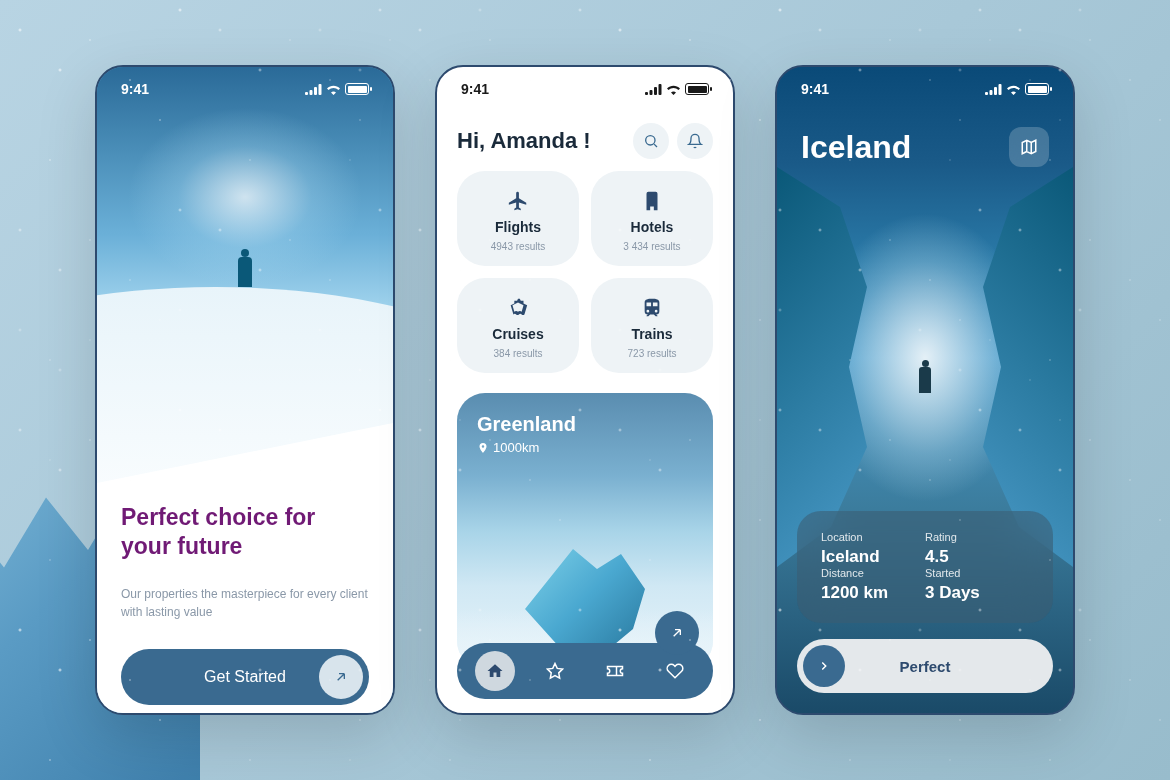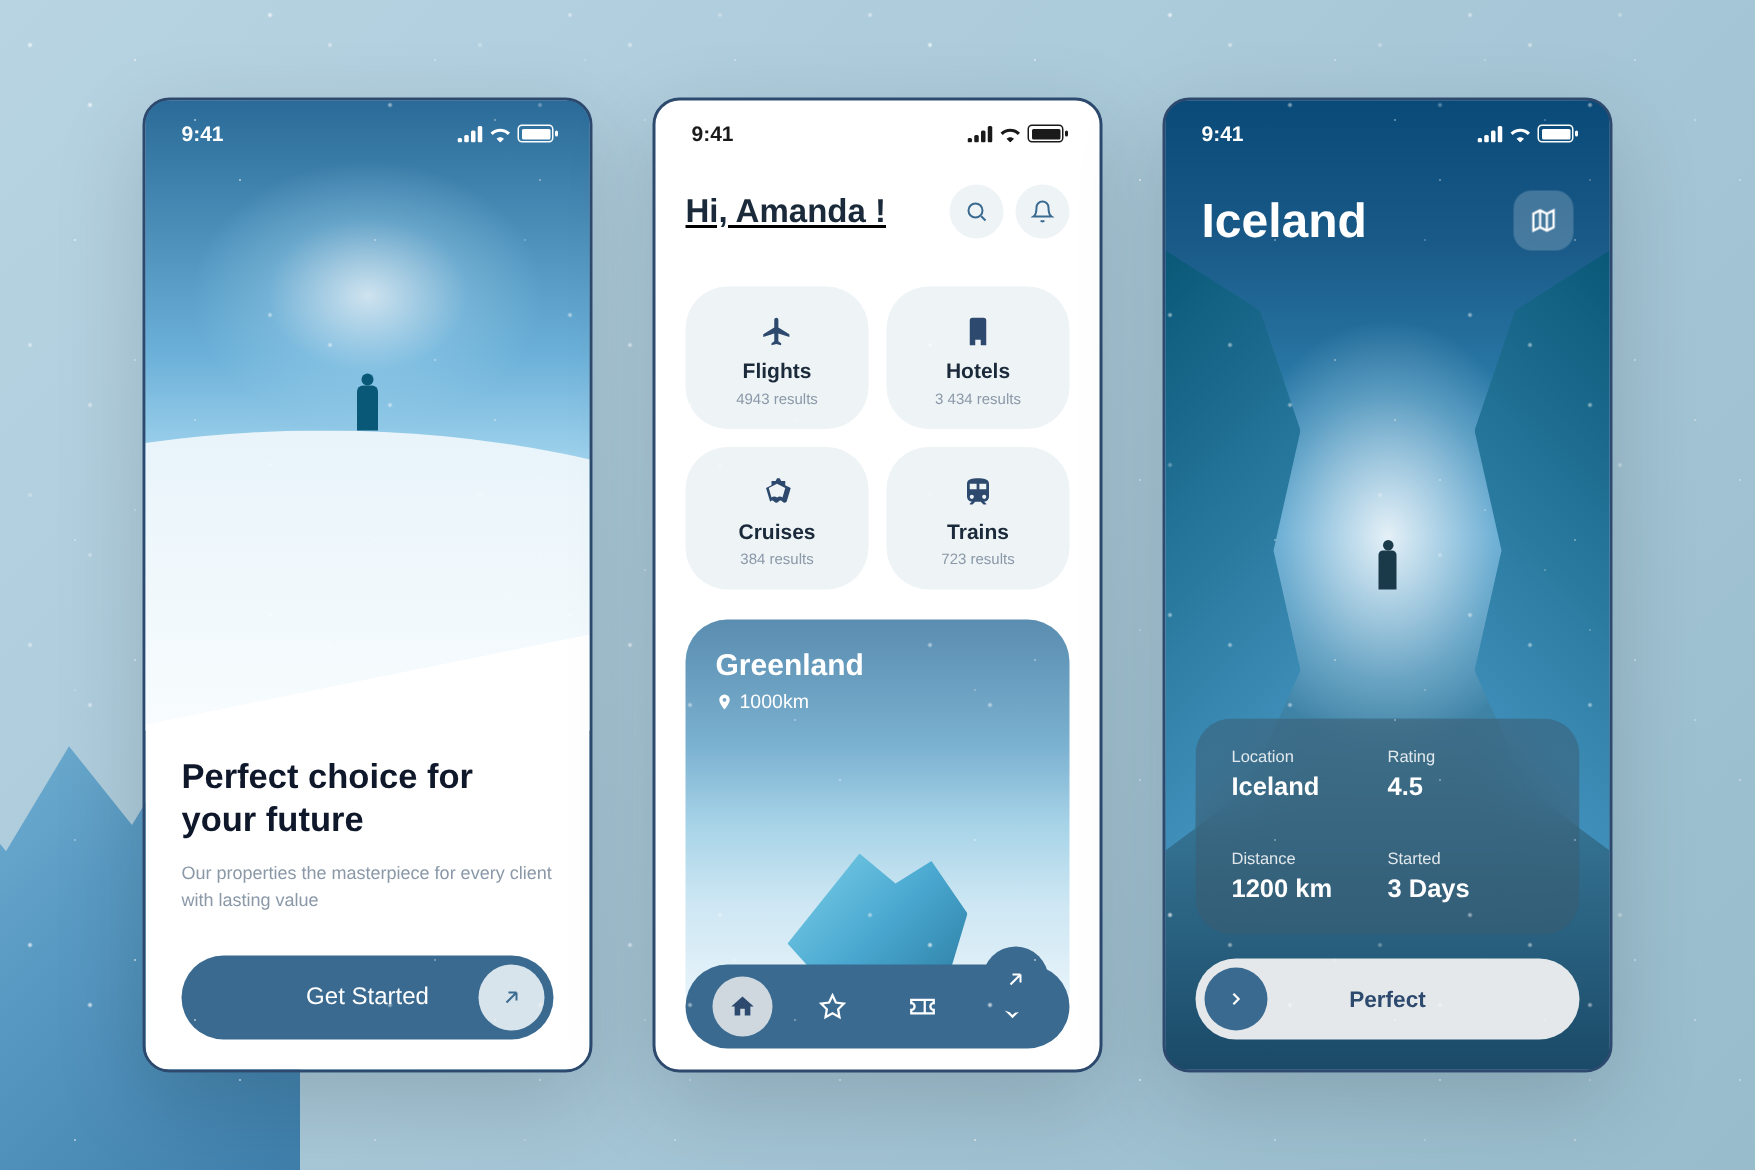--- a/index.html
+++ b/index.html
@@ -48,21 +48,21 @@
   background-size: 200px 200px;
   opacity: 0.6;
 }
 .snow::after {
   background-size: 300px 300px;
   opacity: 0.4;
 }
 .phone {
   width: 300px;
   height: 650px;
-  border-radius: 18px;
+  border-radius: 28px;
   border: 2px solid #2d4a6e;
   position: relative;
   overflow: hidden;
   z-index: 1;
   box-shadow: 0 20px 60px rgba(0,0,0,0.15);
 }
 .status-bar {
   position: absolute;
   top: 0;
   left: 0;
@@ -145,23 +145,23 @@
   left: 0;
   right: 0;
   height: 290px;
   background: white;
   clip-path: polygon(0 60px, 100% 0, 100% 100%, 0 100%);
   padding: 80px 24px 24px;
 }
 .onboard-title {
   font-size: 23px;
   font-weight: 700;
-  color: #0f172a;
+  color: #701a75;
   line-height: 1.25;
-  margin-bottom: 12px;
+  margin-bottom: 24px;
 }
 .onboard-sub {
   font-size: 12px;
   color: #8a98a8;
   line-height: 1.5;
   margin-bottom: 28px;
 }
 .cta-button {
   width: 100%;
   height: 56px;
@@ -188,22 +188,21 @@
   color: #3a6a90;
 }
 
 
 .phone-2 { background: white; }
 .home-content { padding: 56px 20px 0; height: 100%; }
 .home-header {
   display: flex;
   align-items: center;
   justify-content: space-between;
-  margin-bottom: 32px;
-  text-decoration: underline;
+  margin-bottom: 12px;
 }
 .greeting {
   font-size: 22px;
   font-weight: 700;
   color: #1a2a3a;
 }
 .header-icons { display: flex; gap: 8px; }
 .icon-btn {
   width: 36px;
   height: 36px;
@@ -391,21 +390,21 @@
   position: absolute;
   bottom: 90px;
   left: 20px;
   right: 20px;
   background: rgba(60,90,110,0.5);
   backdrop-filter: blur(20px);
   border-radius: 24px;
   padding: 20px 24px;
   display: grid;
   grid-template-columns: 1fr 1fr;
-  row-gap: 32px;
+  row-gap: 0;
   z-index: 5;
 }
 .info-item { color: white; }
 .info-label { font-size: 11px; opacity: 0.85; margin-bottom: 4px; }
 .info-value { font-size: 17px; font-weight: 600; }
 .continue-btn {
   position: absolute;
   bottom: 20px;
   left: 20px;
   right: 20px;

